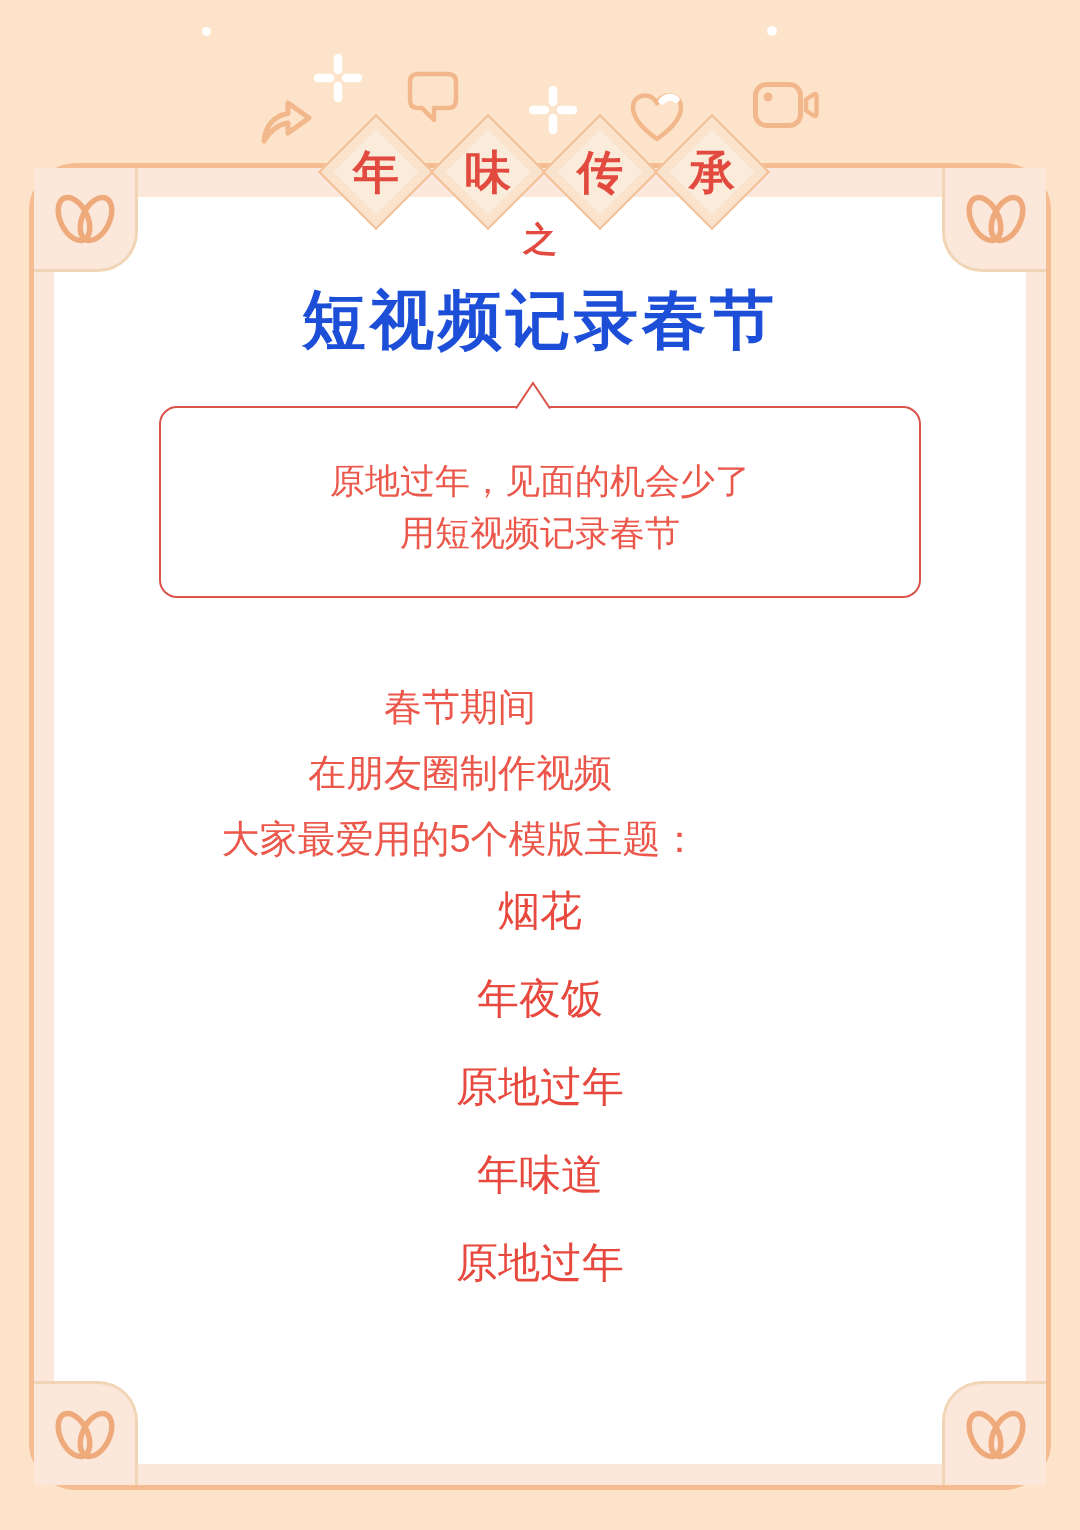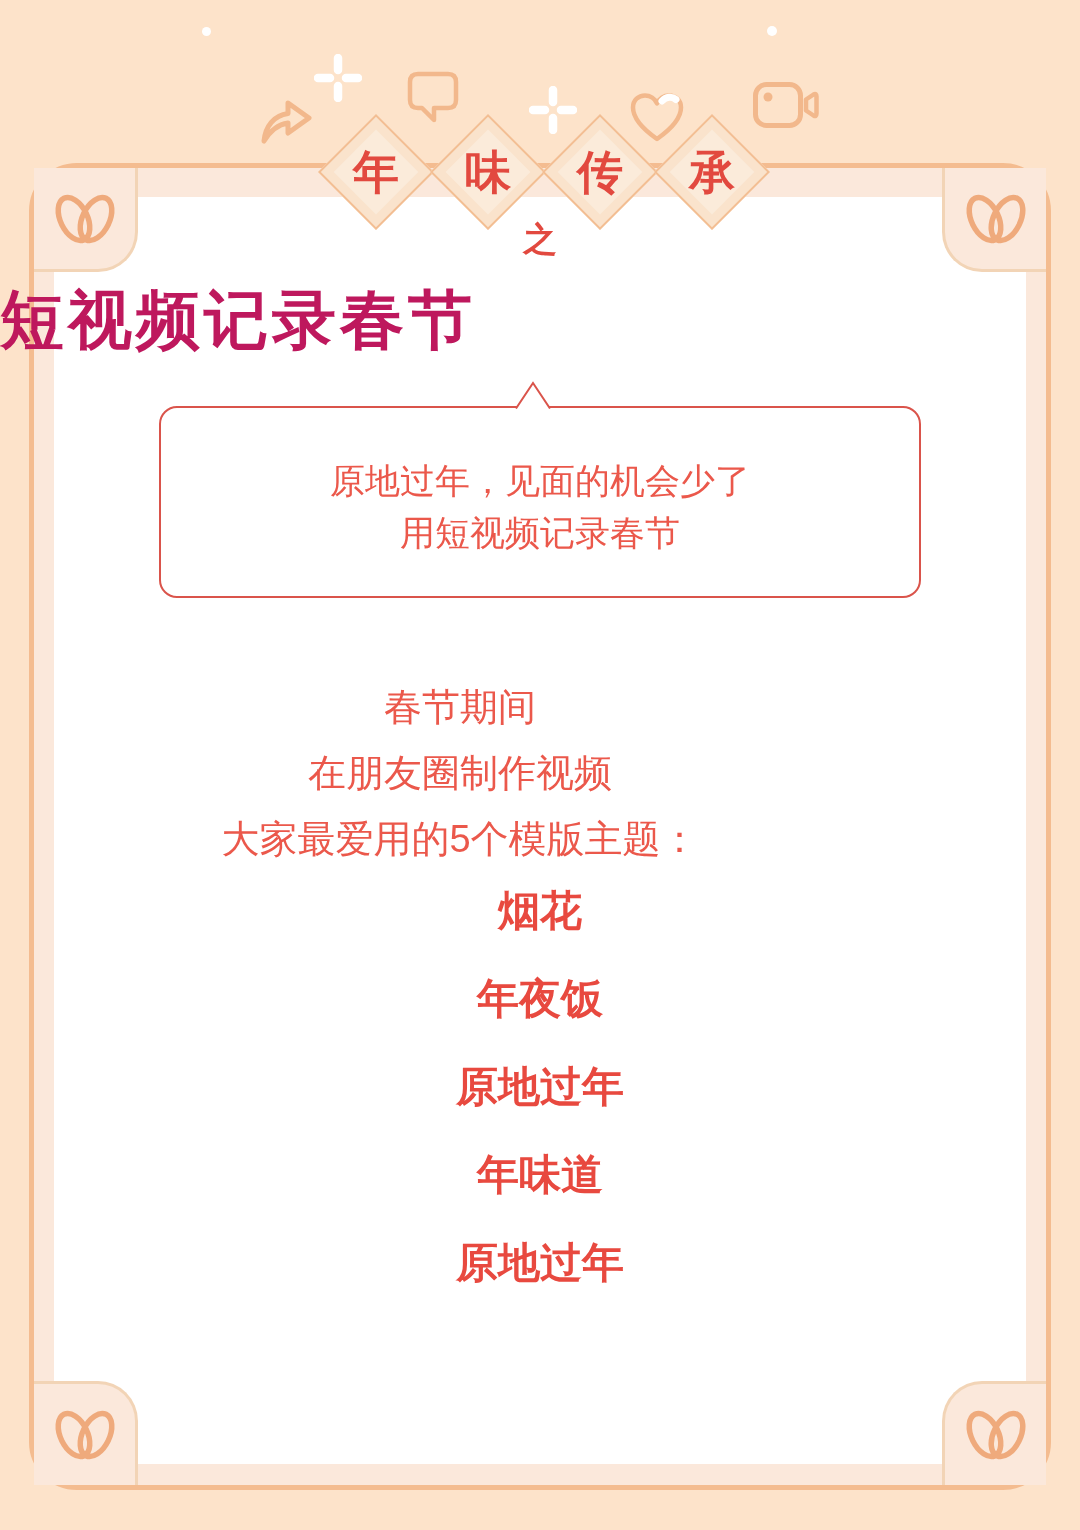--- a/index.html
+++ b/index.html
@@ -58,23 +58,23 @@
     font-size:46px; font-weight:900; line-height:54px;
     color:#E2493F;
   }
   .connector {
     position:absolute; top:217px; left:0; width:1080px;
     text-align:center;
     font-size:34px; font-weight:bold; color:#E2493F;
   }
   .main-title {
     position:absolute; top:277px; left:0; width:1080px;
-    text-align:left;
+    text-align:center;
     font-size:64px; font-weight:900; letter-spacing:4px;
-    color:#be185d;
+    color:#1d4ed8;
   }
   
   .bubble {
     position:absolute; left:159px; top:406px;
     width:762px; height:192px;
     box-sizing:border-box;
     border:2px solid #DA544B;
     border-radius:18px;
     display:flex; flex-direction:column; justify-content:center;
     padding-top:10px;
@@ -89,21 +89,21 @@
   .intro { position:absolute; top:674px; left:0; width:920px; }
   .intro-line {
     text-align:center;
     font-size:38px; line-height:66px;
     color:#EB584B;
   }
   
   .themes { position:absolute; top:867px; left:0; width:1080px; }
   .theme-item {
     text-align:center;
-    font-size:42px; line-height:88px; font-weight:bold;
+    font-size:42px; line-height:88px; font-weight:normal;
     color:#E8493F;
   }
 </style>
 </head>
 <body>
 
 <div class="page">
 
   <span class="dot d1"></span>
   <span class="dot d2"></span>

